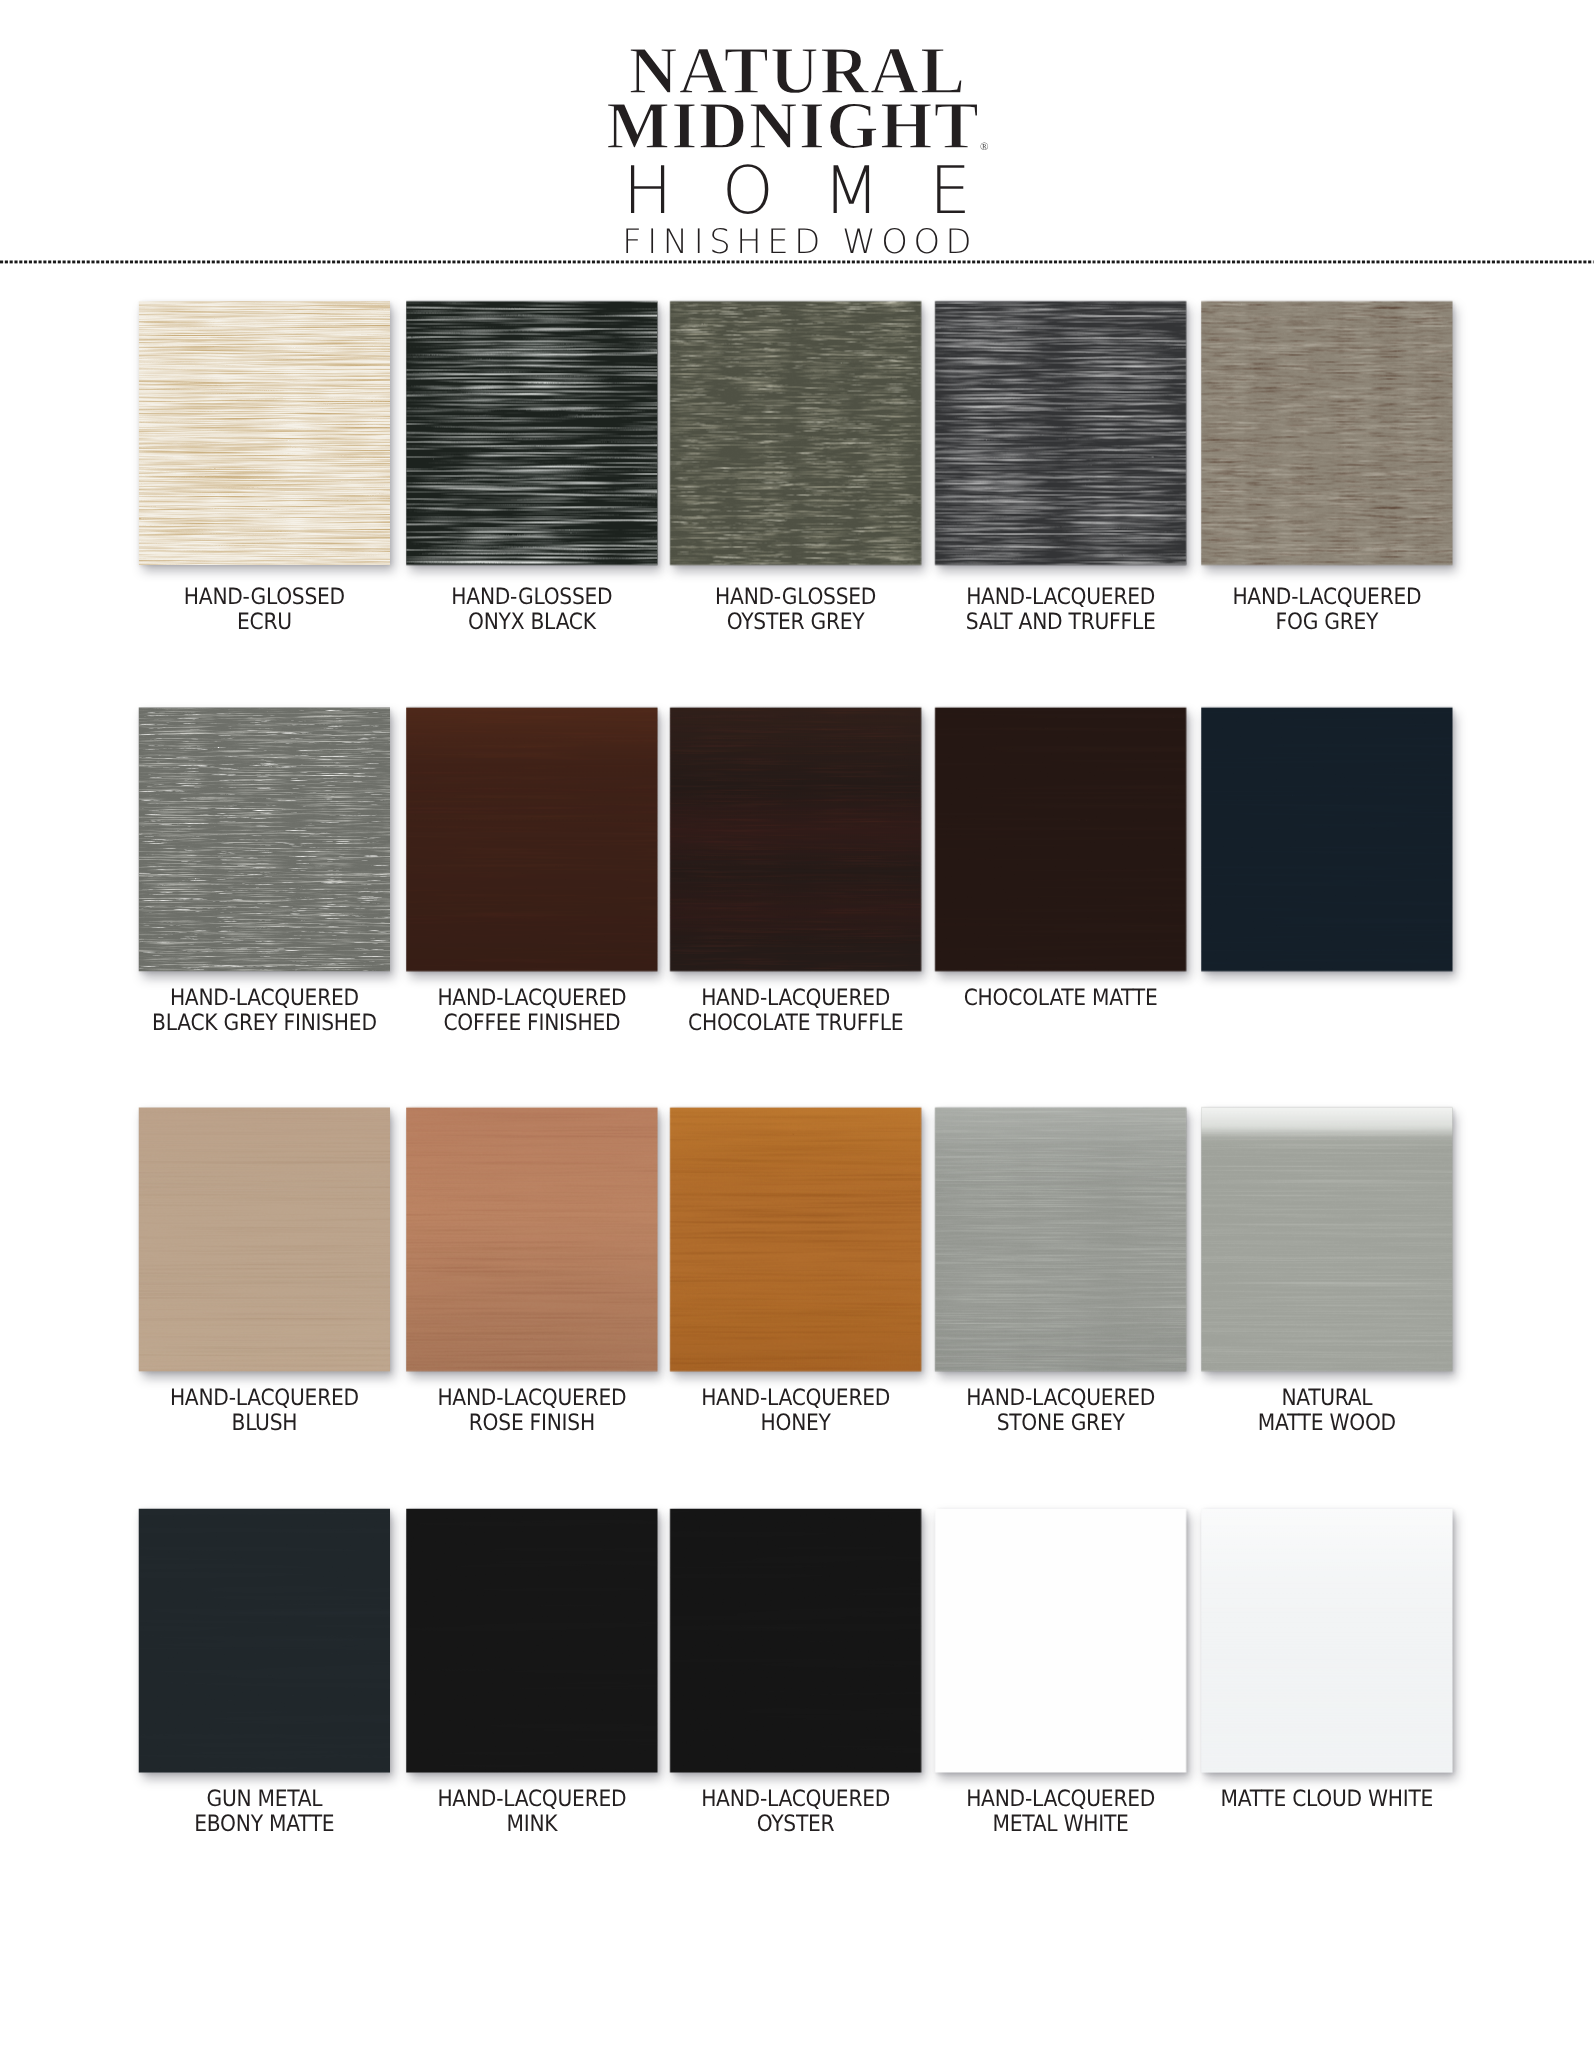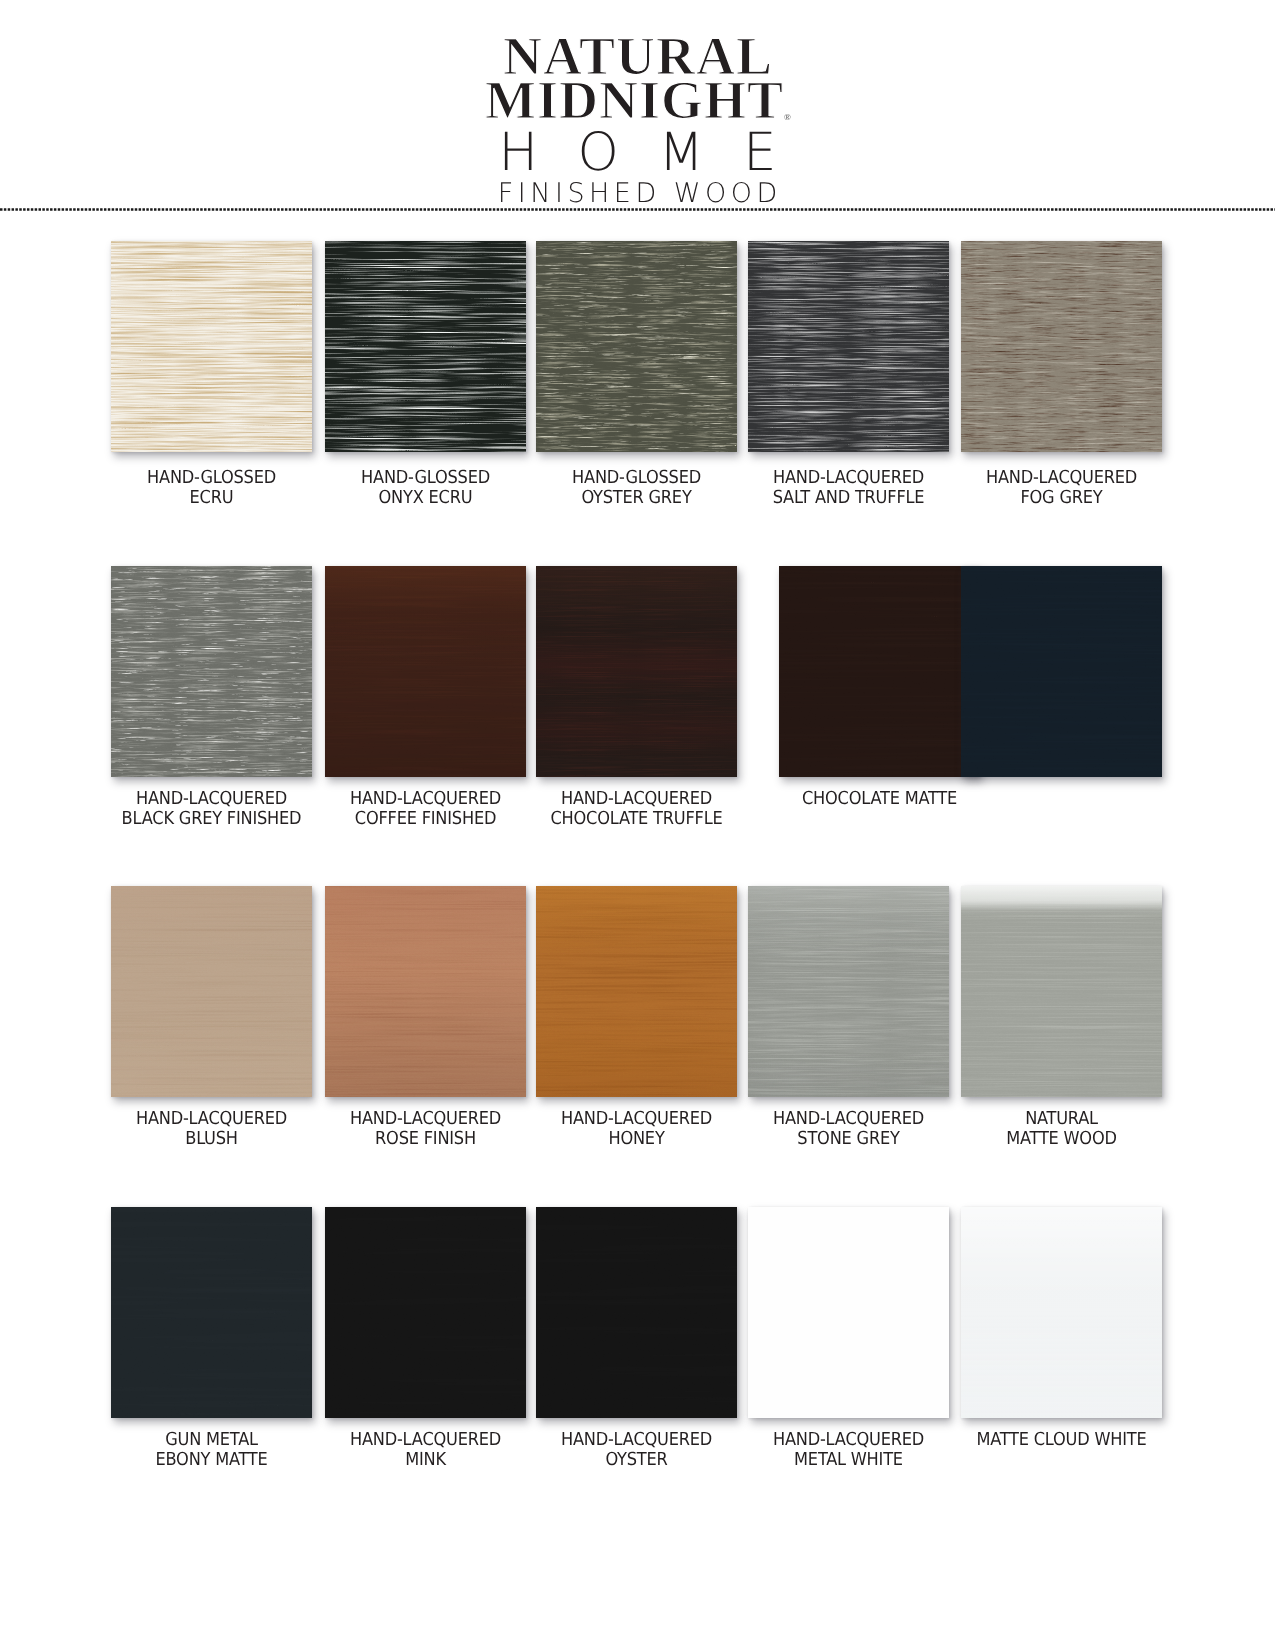--- a/index.html
+++ b/index.html
@@ -127,21 +127,21 @@
               <filter id="fn1" x="0" y="0" width="100%" height="100%">
                 <feTurbulence type="fractalNoise" baseFrequency="0.55 1.2" numOctaves="2" seed="308"></feTurbulence>
                 <feColorMatrix type="saturate" values="0"></feColorMatrix>
               </filter>
               <rect width="201" height="211" filter="url(#fn1)"></rect>
             </svg>
           </div>
         </div>
         <div class="lab" style="top: 227px;">
           <span>HAND-GLOSSED</span>
-          <span>ONYX ECRU</span>
+          <span>ONYX BLACK</span>
         </div>
       </div>
       <div class="cell" style="left: 536px; top: 241px;">
         <div class="sw" style="background: rgb(78, 80, 67);">
           <svg xmlns="http://www.w3.org/2000/svg" width="201" height="211" viewBox="0 0 201 211">
             <defs>
               <filter id="tx2a" x="0" y="0" width="100%" height="100%" color-interpolation-filters="sRGB">
                 <feTurbulence type="turbulence" baseFrequency="0.008 0.5" numOctaves="3" seed="55" result="t"></feTurbulence>
                 <feColorMatrix in="t" type="matrix" values="0 0 0 0 0.306  0 0 0 0 0.314  0 0 0 0 0.263  1.1 0 0 0 -0.28"></feColorMatrix>
                 <feComponentTransfer>
@@ -386,21 +386,21 @@
               <rect width="201" height="211" filter="url(#fn7)"></rect>
             </svg>
           </div>
           <div class="gr" style="background: linear-gradient(rgba(90, 50, 36, 0.22) 0%, rgba(0, 0, 0, 0) 30%, rgba(110, 32, 28, 0.16) 47%, rgba(0, 0, 0, 0) 62%, rgba(95, 28, 25, 0.14) 78%, rgba(0, 0, 0, 0) 90%);"></div>
         </div>
         <div class="lab" style="top: 223px;">
           <span>HAND-LACQUERED</span>
           <span>CHOCOLATE TRUFFLE</span>
         </div>
       </div>
-      <div class="cell" style="left: 748px; top: 566px; margin-left: 31px;">
+      <div class="cell" style="left: 748px; top: 566px;">
         <div class="sw" style="background: rgb(36, 22, 18);">
           <svg xmlns="http://www.w3.org/2000/svg" width="201" height="211" viewBox="0 0 201 211">
             <defs>
               <filter id="tx8a" x="0" y="0" width="100%" height="100%" color-interpolation-filters="sRGB">
                 <feTurbulence type="turbulence" baseFrequency="0.002 0.6" numOctaves="2" seed="47" result="t"></feTurbulence>
                 <feColorMatrix in="t" type="matrix" values="0 0 0 0 0.141  0 0 0 0 0.086  0 0 0 0 0.071  0.5 0 0 0 -0.02"></feColorMatrix>
                 <feComponentTransfer>
                   <feFuncA type="gamma" exponent="1.8" amplitude="1"></feFuncA>
                 </feComponentTransfer>
               </filter>

